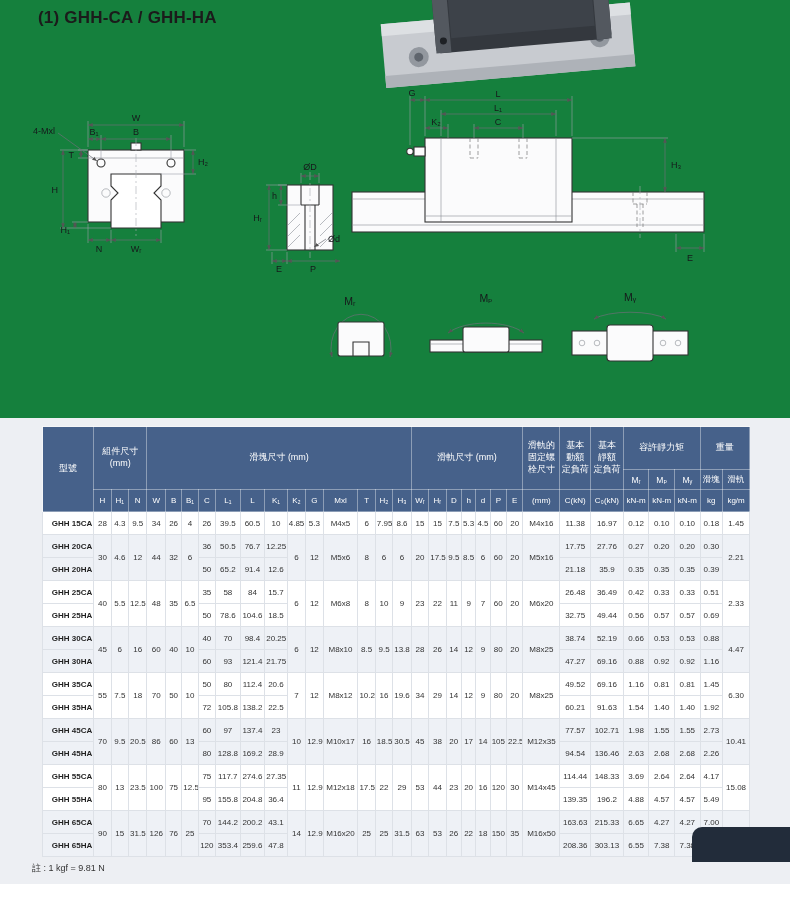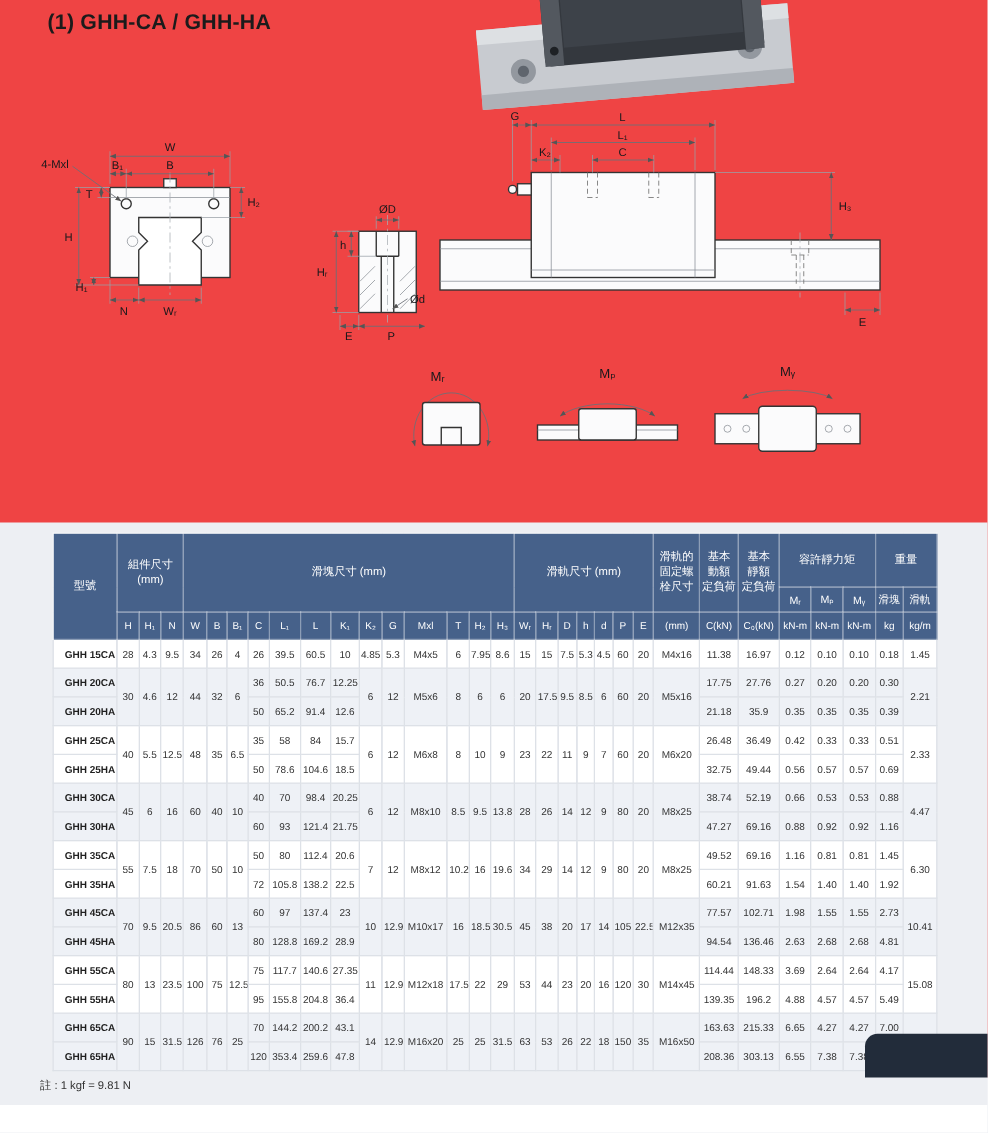--- a/index.html
+++ b/index.html
@@ -1,18 +1,18 @@
 <!DOCTYPE html>
 <html><head>
 <meta charset="utf-8">
 <style>
   html,body{margin:0;padding:0;}
   body{width:790px;height:906px;overflow:hidden;background:#fff;
        font-family:"Liberation Sans","DejaVu Sans",sans-serif;color:#222;}
-  .page{position:relative;width:790px;height:862px;background:#ef4444;}
+  .page{position:relative;width:790px;height:862px;background:#15803d;}
   .page-title{position:absolute;left:38px;top:-3px;font-size:17px;font-weight:700;
               color:#1b1b1b;letter-spacing:.2px;}
   .drawings{position:absolute;left:0;top:0;width:790px;height:402px;}
   
   svg .ln{stroke:#333;stroke-width:1.1;fill:none;}
   svg .lnf{stroke:#333;stroke-width:1.1;fill:#fbfbfc;}
   svg .lnw{stroke:#333;stroke-width:1.1;fill:#ffffff;}
   svg .thin{stroke:#8a8f96;stroke-width:.6;fill:none;}
   svg .ext{stroke:#9aa0a7;stroke-width:.6;fill:none;}
   svg .dim{stroke:#6b7077;stroke-width:.7;fill:none;marker-start:url(#ar);marker-end:url(#ar);}
@@ -541,33 +541,33 @@
             <td class="model-cell">GHH 45HA</td>
             <td>80</td>
             <td>128.8</td>
             <td>169.2</td>
             <td>28.9</td>
             <td>94.54</td>
             <td>136.46</td>
             <td>2.63</td>
             <td>2.68</td>
             <td>2.68</td>
-            <td>4.81</td>
+            <td>2.26</td>
           </tr>
           <tr class="g-even">
             <td class="model-cell">GHH 55CA</td>
             <td rowspan="2">80</td>
             <td rowspan="2">13</td>
             <td rowspan="2">23.5</td>
             <td rowspan="2">100</td>
             <td rowspan="2">75</td>
             <td rowspan="2">12.5</td>
             <td>75</td>
             <td>117.7</td>
-            <td>140.6</td>
+            <td>274.6</td>
             <td>27.35</td>
             <td rowspan="2">11</td>
             <td rowspan="2">12.9</td>
             <td rowspan="2">M12x18</td>
             <td rowspan="2">17.5</td>
             <td rowspan="2">22</td>
             <td rowspan="2">29</td>
             <td rowspan="2">53</td>
             <td rowspan="2">44</td>
             <td rowspan="2">23</td>

